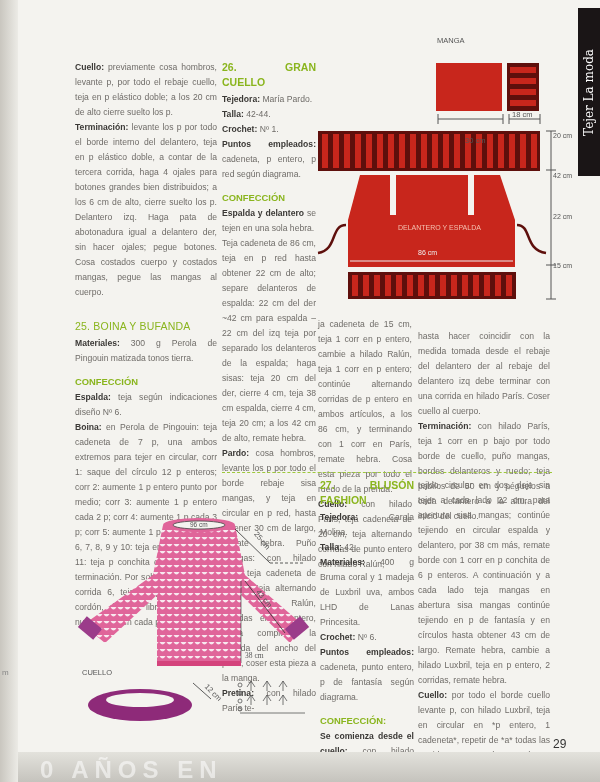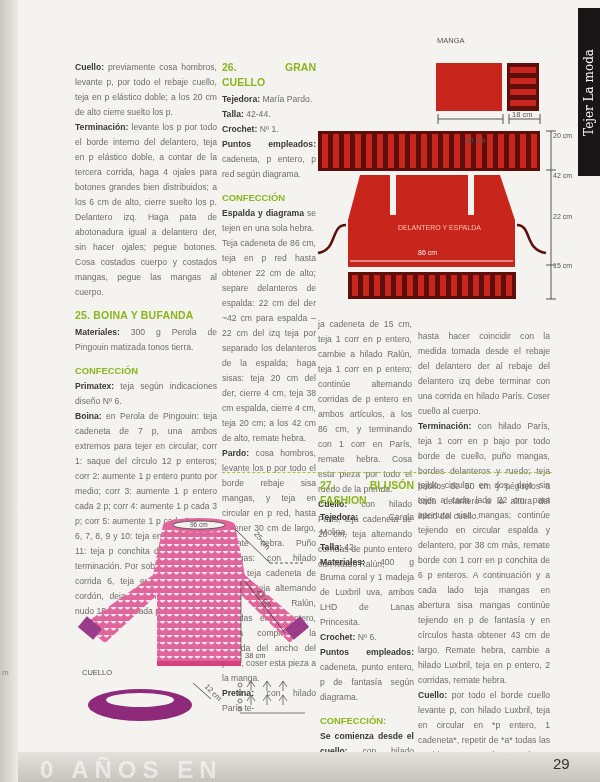--- a/index.html
+++ b/index.html
@@ -4,59 +4,59 @@
 <style>
   html, body { margin:0; padding:0; }
   body { width:600px; height:782px; position:relative; overflow:hidden;
     background:#f4f3ef; font-family:"Liberation Sans", sans-serif; color:#6f6c68; }
   .gutter { position:absolute; left:0; top:0; width:18px; height:782px;
     background:linear-gradient(90deg,#c9c6bf,#ecebe6); }
   .gutter-mark { position:absolute; left:2px; top:668px; font-size:8px; color:#888; }
   .col { position:absolute; font-size:8.6px; line-height:15px; text-align:justify; }
   .col p { margin:0; }
   .b { font-weight:bold; color:#3b3936; }
-  .h { color:#8ab51e; font-weight:bold; font-size:10.5px; margin:8px 0 2px 0; letter-spacing:0.2px; }
+  .h { color:#8ab51e; font-weight:normal; font-size:10.5px; margin:19px 0 2px 0; letter-spacing:0.2px; }
   .h2 { color:#8ab51e; font-weight:bold; font-size:10.5px; margin:0 0 2px 0; }
   .sub { color:#8ab51e; font-weight:bold; font-size:9.4px; margin:8px 0 1px 0; }
   .divider { position:absolute; border-top:1px dashed #9ec93a; }
   .side-tab { position:absolute; right:0; top:8px; width:22px; height:168px; background:#1a1516;
     display:flex; align-items:center; justify-content:center; }
   .side-tab span { writing-mode:vertical-rl; transform:rotate(180deg); color:#fff;
     font-family:"DejaVu Serif", serif; font-size:12px; white-space:nowrap; }
-  .pagenum { position:absolute; left:553px; top:737px; font-size:15px; color:#333;margin-top:18px; }
+  .pagenum { position:absolute; left:553px; top:737px; font-size:12px; color:#333; }
   .footer-band { position:absolute; left:18px; top:752px; width:582px; height:30px;
     background:linear-gradient(180deg,#e3e2dc,#c5c3bd); }
   .footer-text { position:absolute; left:40px; top:756px; font-size:24px; font-weight:bold;
     color:rgba(255,255,255,0.55); letter-spacing:6px; }
   .diag-label { position:absolute; font-size:7.5px; color:#555; }
 </style>
 </head>
 <body>
 
 <div class="gutter"></div>
 <div class="gutter-mark">m</div>
 
 <div class="col" style="left:75px; top:60px; width:142px;">
   <p><span class="b">Cuello:</span><span> previamente cosa hombros, levante p, por todo el rebaje cuello, teja en p elástico doble; a los 20 cm de alto cierre suelto los p.</span></p>
   <p><span class="b">Terminación:</span><span> levante los p por todo el borde interno del delantero, teja en p elástico doble, a contar de la tercera corrida, haga 4 ojales para botones grandes bien distribuidos; a los 6 cm de alto, cierre suelto los p. Delantero izq. Haga pata de abotonadura igual a delantero der, sin hacer ojales; pegue botones. Cosa costados cuerpo y costados mangas, pegue las mangas al cuerpo.</span></p>
   <div class="h">25. BOINA Y BUFANDA</div>
   <p><span class="b">Materiales:</span><span> 300 g Perola de Pingouin matizada tonos tierra.</span></p>
   <div class="sub">CONFECCIÓN</div>
-  <p><span class="b">Primatex:</span><span> teja según indicaciones diseño Nº 6.</span></p>
+  <p><span class="b">Espalda:</span><span> teja según indicaciones diseño Nº 6.</span></p>
   <p><span class="b">Boina:</span><span> en Perola de Pingouin: teja cadeneta de 7 p, una ambos extremos para tejer en circular, corr 1: saque del círculo 12 p enteros; corr 2: aumente 1 p entero punto por medio; corr 3: aumente 1 p entero cada 2 p; corr 4: aumente 1 p cada 3 p; corr 5: aumente 1 p cada 5 p; corr 6, 7, 8, 9 y 10: teja en p entero; corr 11: teja p conchita de 4 p enteros; terminación. Por sobre el inicio de la corrida 6, teja en p cadeneta un cordón, dejando libres para hacer nudo 15 cm en cada punta.</span></p>
 </div>
 
 <div class="col" style="left:222px; top:60px; width:94px;">
   <div class="h2">26. GRAN CUELLO</div>
   <p><span class="b">Tejedora:</span><span> María Pardo.</span></p>
   <p><span class="b">Talla:</span><span> 42-44.</span></p>
   <p><span class="b">Crochet:</span><span> Nº 1.</span></p>
   <p><span class="b">Puntos empleados:</span><span> cadeneta, p entero, p red según diagrama.</span></p>
   <div class="sub">CONFECCIÓN</div>
-  <p><span class="b">Espalda y diagrama</span><span> se tejen en una sola hebra.</span></p>
+  <p><span class="b">Espalda y delantero</span><span> se tejen en una sola hebra.</span></p>
   <p>Teja cadeneta de 86 cm, teja en p red hasta obtener 22 cm de alto; separe delanteros de espalda: 22 cm del der ~42 cm para espalda – 22 cm del izq teja por separado los delanteros de la espalda; haga sisas: teja 20 cm del der, cierre 4 cm, teja 38 cm espalda, cierre 4 cm, teja 20 cm; a los 42 cm de alto, remate hebra.</p>
   <p><span class="b">Pardo:</span><span> cosa hombros, levante los p por todo el borde rebaje sisa mangas, y teja en circular en p red, hasta obtener 30 cm de largo, remate hebra. Puño mangas: con hilado París teja cadeneta de 18 cm, teja alternando con hilado Ralún, corridas en p entero, hasta completar la medida del ancho del puño, coser esta pieza a la manga.</span></p>
   <p><span class="b">Pretina:</span><span> con hilado París te-</span></p>
 </div>
 
 <div class="col" style="left:318px; top:317px; width:94px;">
   <p>ja cadeneta de 15 cm, teja 1 corr en p entero, cambie a hilado Ralún, teja 1 corr en p entero; continúe alternando corridas de p entero en ambos artículos, a los 86 cm, y terminando con 1 corr en París, remate hebra. Cosa esta pieza por todo el ruedo de la prenda.</p>
   <p><span class="b">Cuello:</span><span> con hilado París, teja cadeneta de 20 cm, teja alternando corridas de punto entero con hilado Ralún,</span></p>
 </div>
 
@@ -201,19 +201,19 @@
       <path d="M204,172 l4,-6 l4,6 M208,166 v10"></path>
     <path d="M172,186 l4,-6 l4,6 M176,180 v10"></path>
       <path d="M188,186 l4,-6 l4,6 M192,180 v10"></path>
       <path d="M204,186 l4,-6 l4,6 M208,180 v10"></path>
     <line x1="165" y1="198" x2="230" y2="198"></line>
   </g>
 </svg>
 <div class="diag-label" style="left:190px; top:521px; font-size:6.5px;">96 cm</div>
 <div class="diag-label" style="left:252px; top:536px; transform:rotate(50deg);">25 cm</div>
 <div class="diag-label" style="left:254px; top:594px; transform:rotate(50deg);">43 cm</div>
-<div class="diag-label" style="left:245px; top:651px;">38 cm</div>
+<div class="diag-label" style="left:245px; top:651px;font-family:Liberation Serif, serif;">38 cm</div>
 <div class="diag-label" style="left:82px; top:668px;">CUELLO</div>
 <div class="diag-label" style="left:203px; top:688px; transform:rotate(45deg);">12 cm</div>
 
 <div class="footer-band"></div>
 <div class="footer-text">0 AÑOS EN</div>
 <div class="pagenum">29</div>
 
 </body></html>

